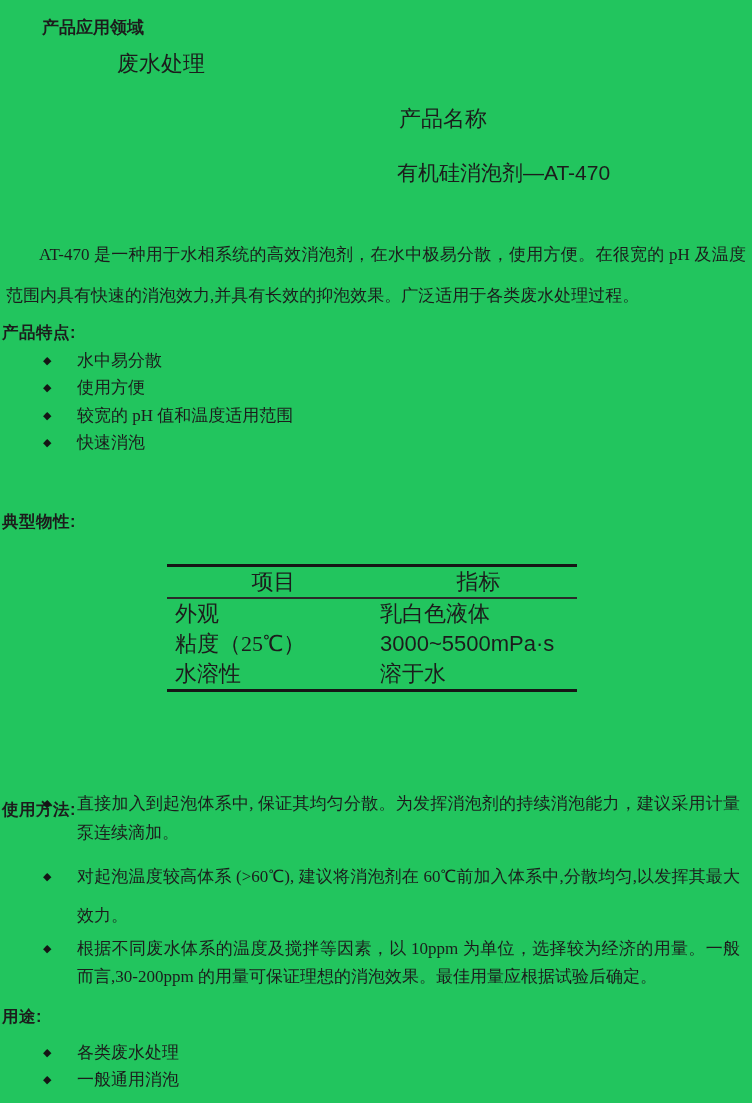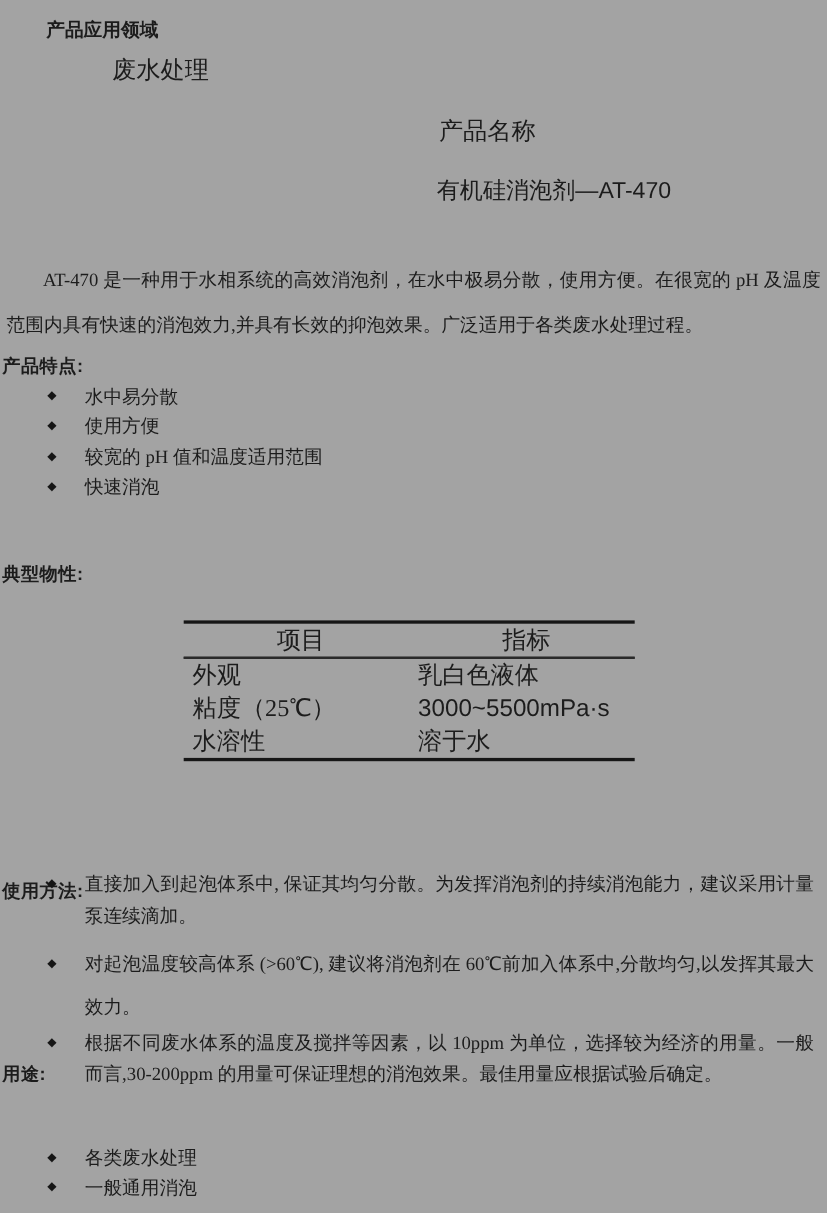--- a/index.html
+++ b/index.html
@@ -1,46 +1,46 @@
 <!DOCTYPE html>
 <html><head>
 <meta charset="utf-8">
 <style>
   * { margin:0; padding:0; box-sizing:border-box; }
   html,body { background:#ffffff; }
   #page {
     position:relative;
     width:752px; height:1103px;
-    background:#a3a3a3;
+    background:#22c55e;
     color:#1c1c1c;
     font-family:"Liberation Serif", serif;
     overflow:hidden;
   }
 
   .app-label   { position:absolute; left:42px;  top:16px;  font-size:17px; font-weight:700; font-family:"Liberation Sans", sans-serif; }
-  .app-value   { position:absolute; left:102px; top:49px;  font-size:22px; font-family:Liberation Mono, monospace; }
+  .app-value   { position:absolute; left:117px; top:49px;  font-size:22px; font-family:Liberation Mono, monospace; }
   .pname-label { position:absolute; left:399px; top:104px; font-size:22px; font-family:"Liberation Sans", sans-serif; }
   .pname-value { position:absolute; left:397px; top:159px; font-size:21px; font-family:"Liberation Sans", sans-serif; }
 
   .intro {
     position:absolute; left:6px; top:234px; width:740px;
     font-size:17px; line-height:41px;
     text-align:justify; text-indent:33px;
   }
 
   .sec-h {
     position:absolute; left:2px;
     font-size:16.5px; font-weight:700;
     font-family:"Liberation Sans", sans-serif;
     letter-spacing:0.5px;
   }
   .h-features { top:322px; }
   .h-props    { top:511px; }
   .h-usage    { top:768px;margin-top:31px; }
-  .h-uses     { top:966px; }
+  .h-uses     { top:1006px; }
 
   ul.blist { position:absolute; left:0; width:746px; list-style:none; }
   ul.blist li { position:relative; padding-left:77px; font-size:17px; }
   .blt {
     position:absolute; left:43px; top:0;
     font-size:11px; line-height:inherit;
     color:#151515;
   }
   .features-list { top:347px; }
   .features-list li { line-height:27.4px; }

